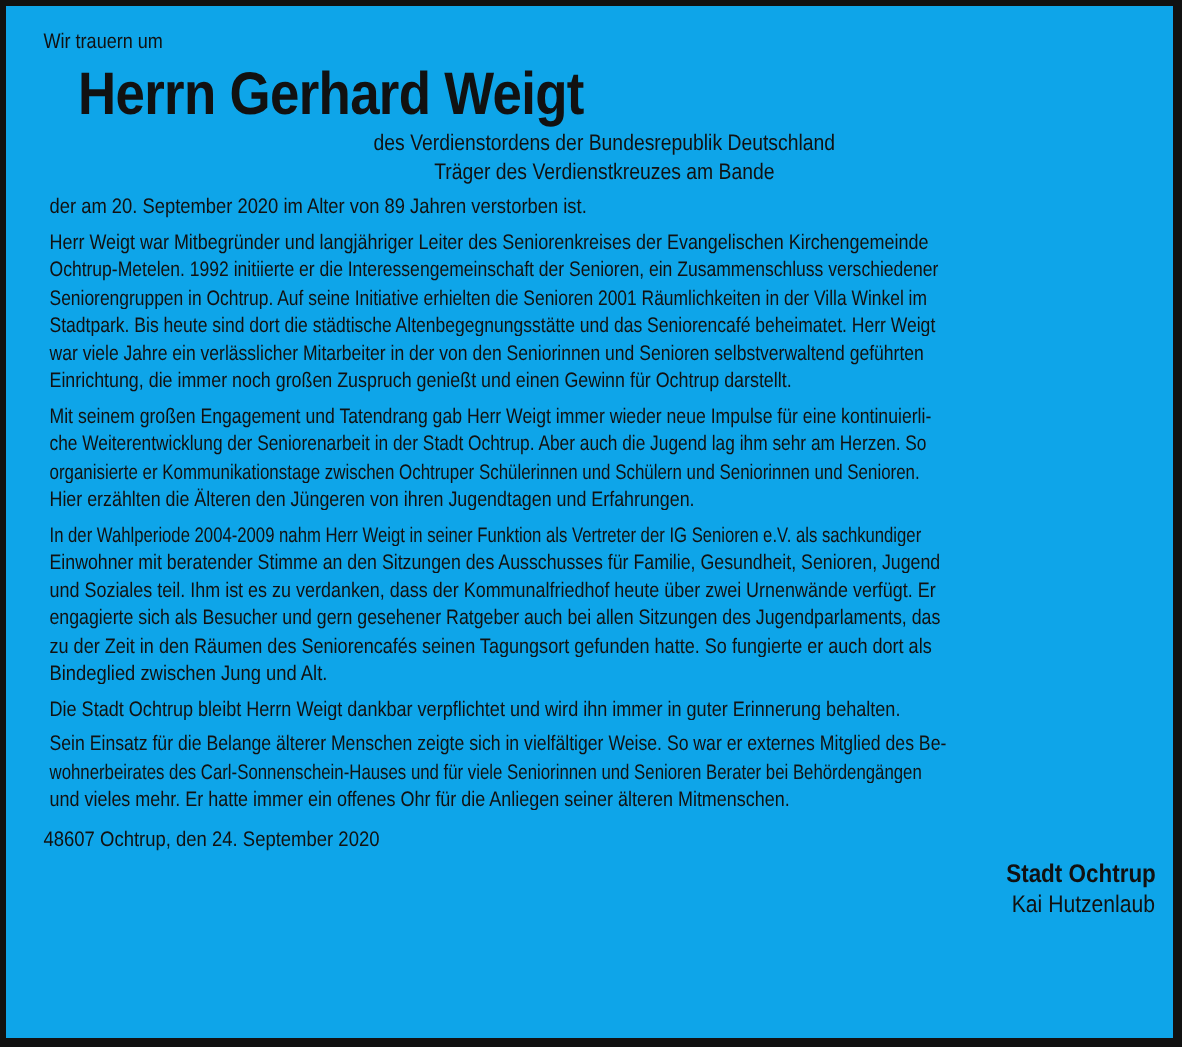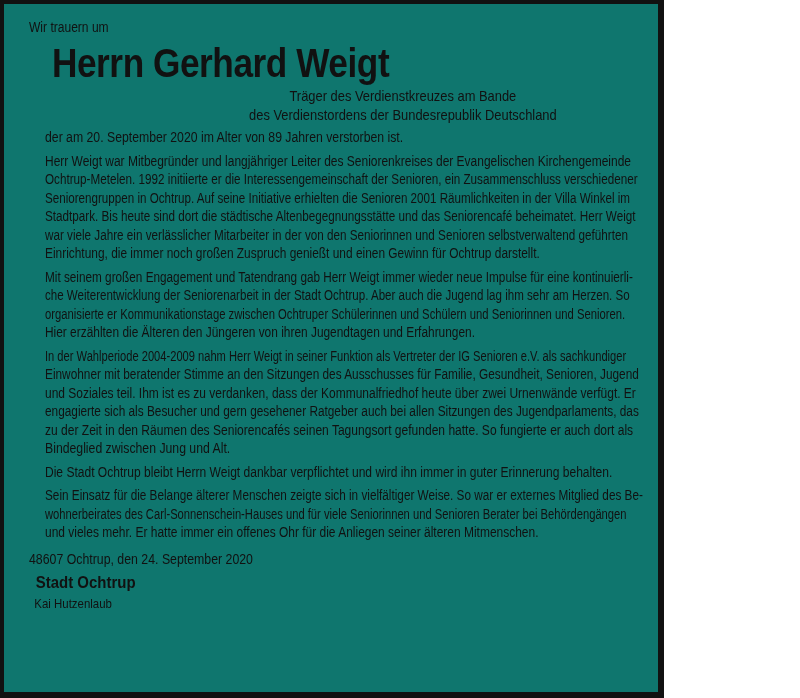--- a/index.html
+++ b/index.html
@@ -10,28 +10,28 @@
     body {
       width: 800px;
       height: 698px;
       overflow: hidden;
       position: relative;
     }
     .frame {
       position: absolute;
       left: 0;
       top: 0;
-      width: 664px;
+      width: 788px;
       height: 698px;
       box-sizing: border-box;
       border-top: 4px solid #111;
       border-left: 4px solid #111;
       border-right: 6px solid #111;
       border-bottom: 6px solid #111;
-      background: #0f766e;
+      background: #0ea5e9;
     }
     .content {
       position: absolute;
       left: 25px;
       top: 14px;
       width: 748px;
       color: #111;
       font-family: "Liberation Sans", sans-serif;
     }
     .intro {
@@ -65,72 +65,72 @@
       white-space: nowrap;
     }
     .subtitle span {
       display: inline-block;
       transform: scaleX(0.86);
     }
     .body {
       margin-top: 4px;
     }
     .para {
-      margin: 0 0 5px 16px;
+      margin: 0 0 5px 4px;
     }
     .line {
       display: block;
       font-size: 14px;
       line-height: 18.5px;
       height: 18.5px;
       white-space: nowrap;
       transform-origin: left center;
     }
     .dateline {
       font-size: 14px;
       line-height: 18px;
       margin-top: 8px;
       white-space: nowrap;
       transform-origin: left center;
       transform: scaleX(0.88);
     }
     .sig {
-      text-align: left;
+      text-align: right;
       margin-top: 4px;
     }
     .sig-org {
       font-size: 17px;
       font-weight: bold;
       line-height: 22px;
       white-space: nowrap;
     }
     .sig-org span, .sig-name span, .sig-title span {
       display: inline-block;
       transform: scaleX(0.88);
     }
     .sig-name, .sig-title {
-      font-size: 13px;
+      font-size: 16px;
       line-height: 20px;
       white-space: nowrap;
     }
   </style>
 </head>
 <body>
 
 <div class="frame">
   <div class="content">
     <div class="intro">Wir trauern um</div>
     <div class="headline">
       <span>Herrn Gerhard Weigt</span>
     </div>
     <div class="subtitle">
-      <span>Träger des Verdienstkreuzes am Bande</span>
+      <span>des Verdienstordens der Bundesrepublik Deutschland</span>
     </div>
     <div class="subtitle">
-      <span>des Verdienstordens der Bundesrepublik Deutschland</span>
+      <span>Träger des Verdienstkreuzes am Bande</span>
     </div>
 
     <div class="body">
 
       <div class="para">
         <span class="line" style="transform:scaleX(0.875)">der am 20. September 2020 im Alter von 89 Jahren verstorben ist.</span>
       </div>
 
 
       <div class="para">

